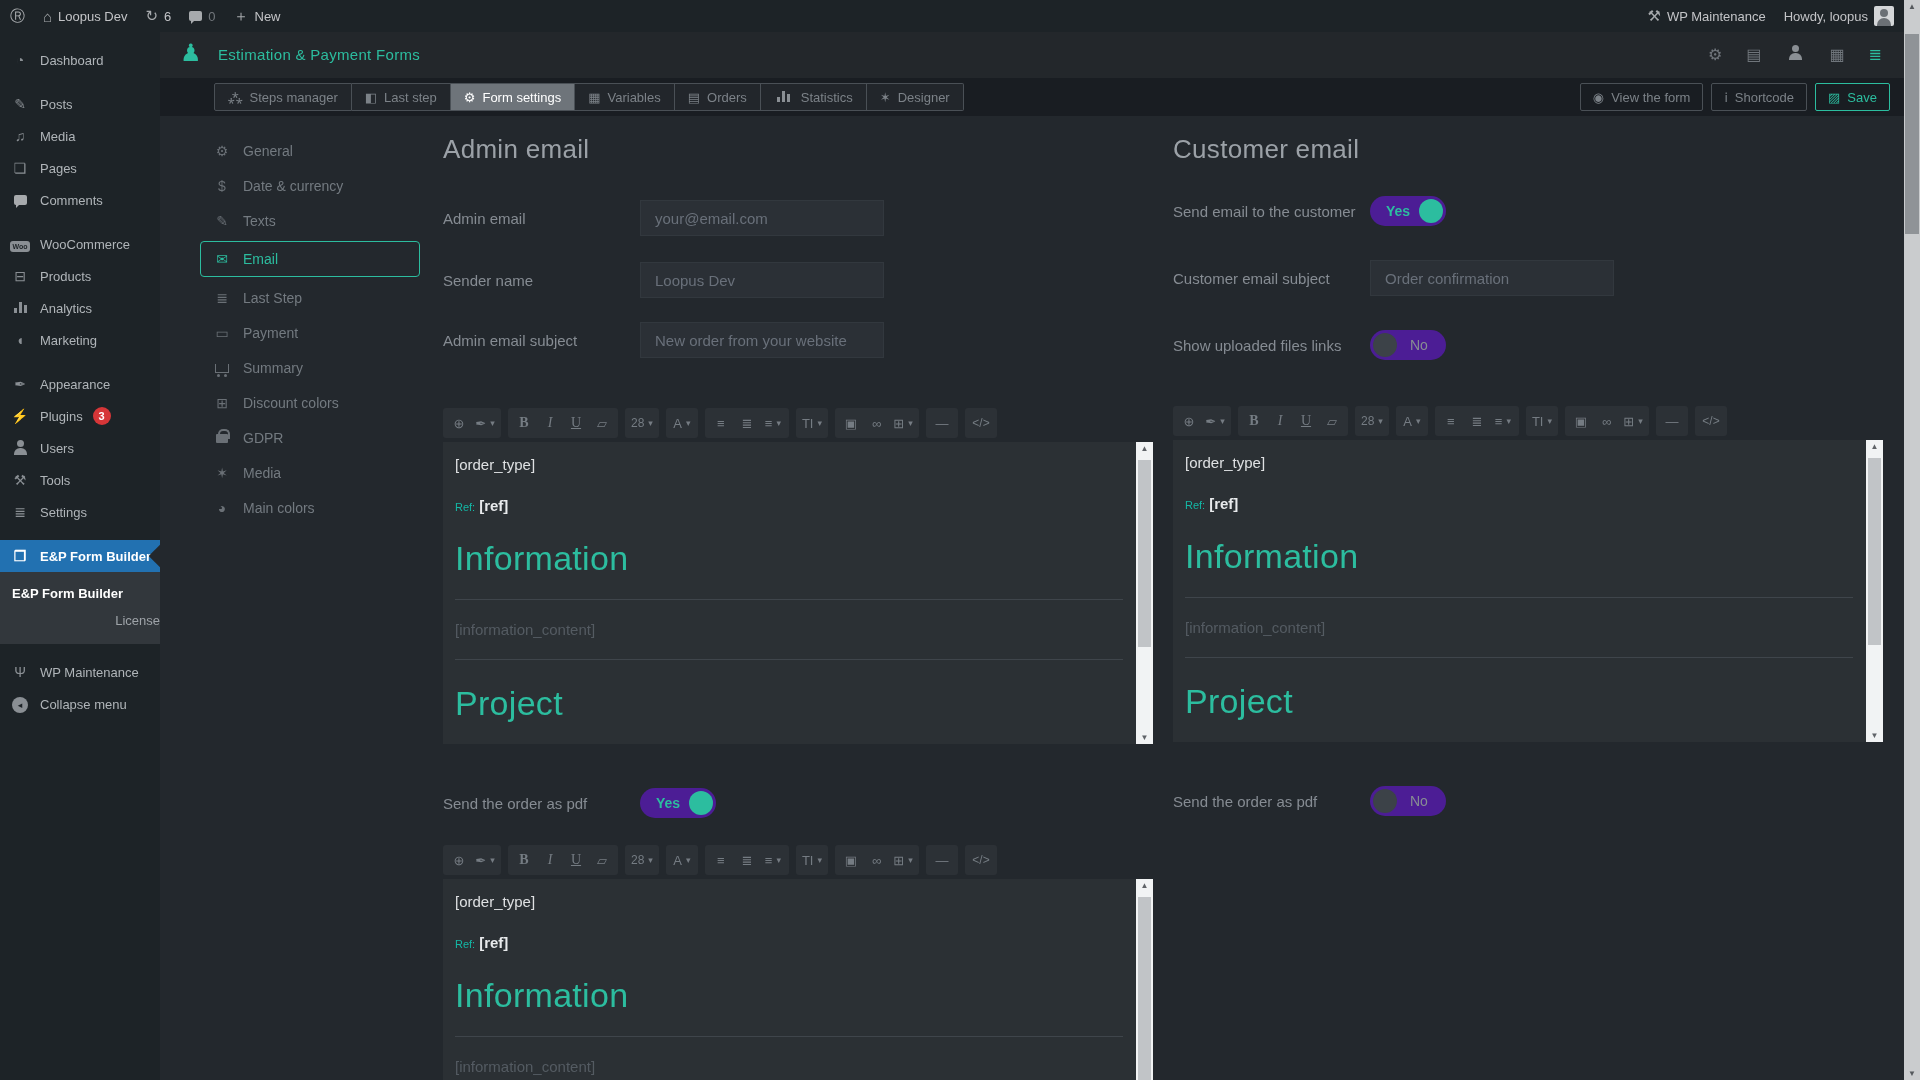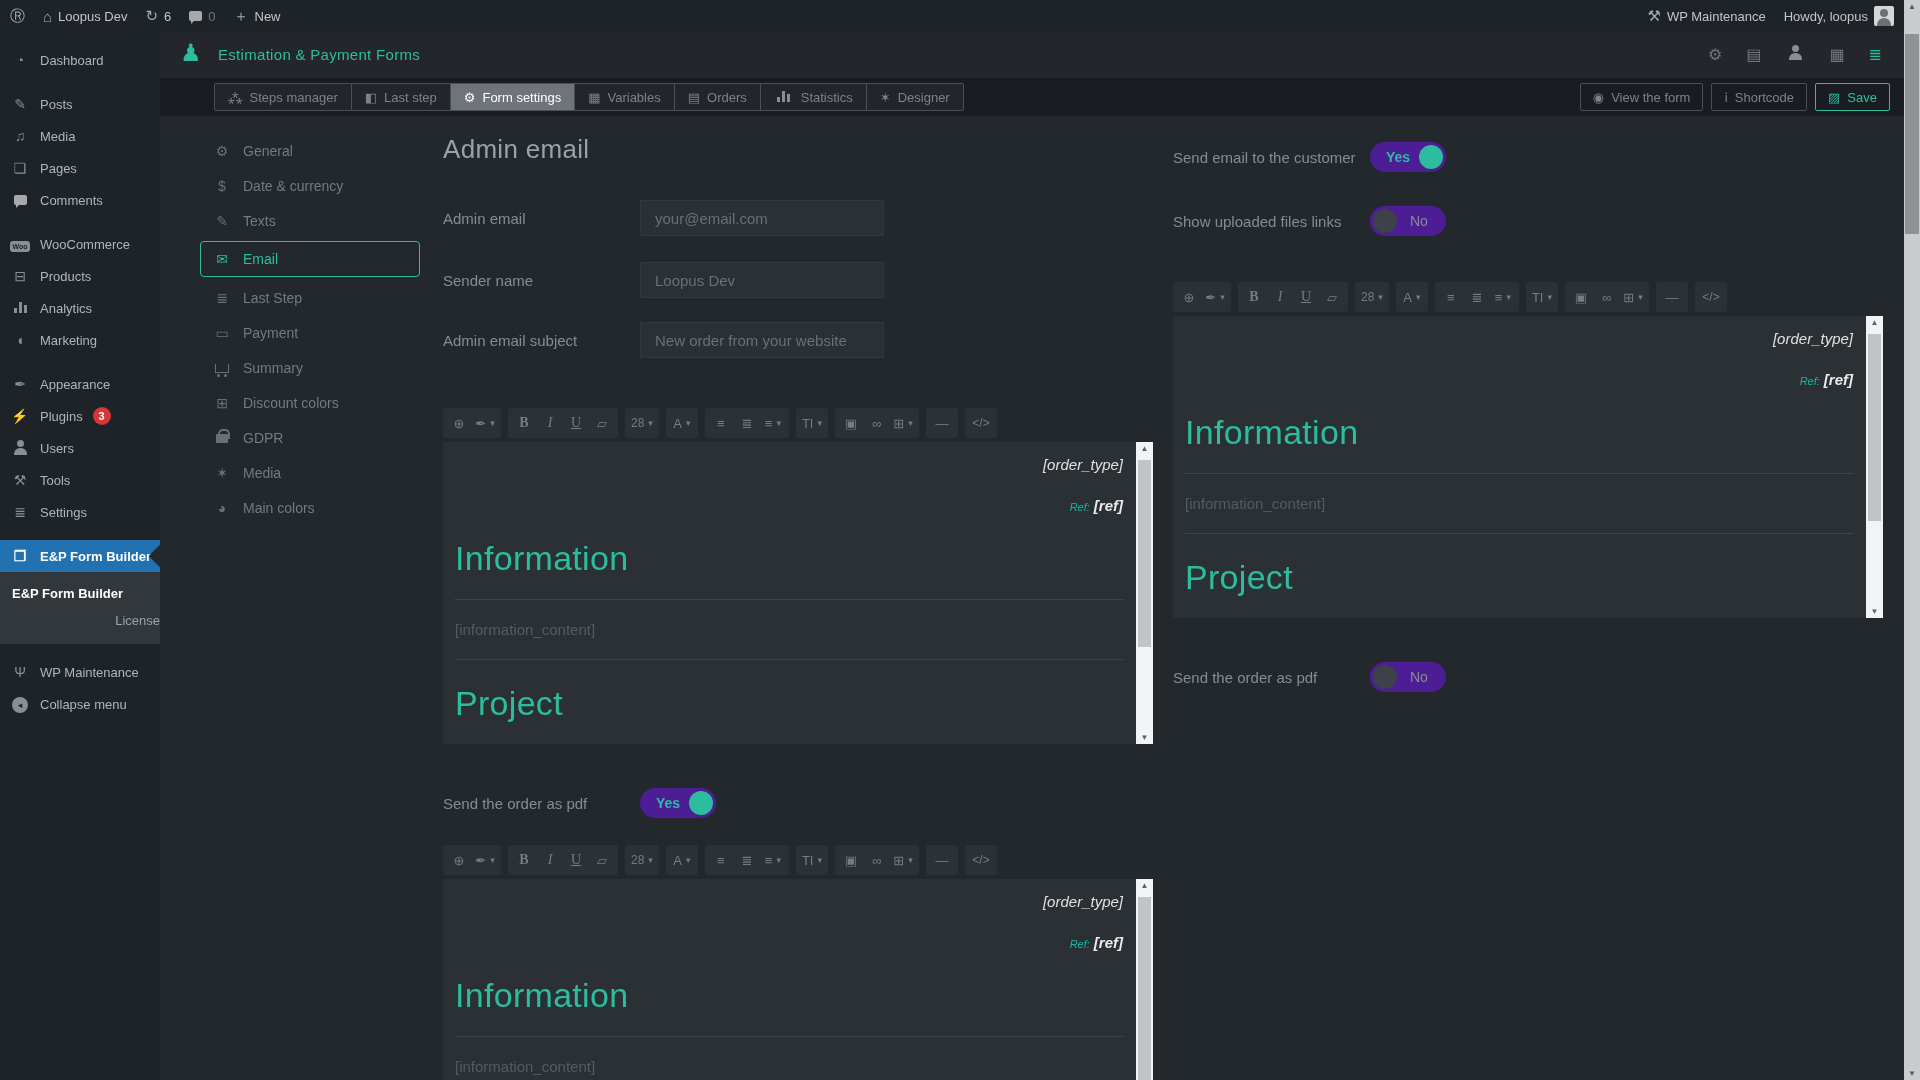--- a/index.html
+++ b/index.html
@@ -115,21 +115,21 @@
   .tb { height:30px; margin-bottom:4px; display:flex; align-items:center; gap:7px; }
   .tb-g { display:flex; align-items:center; height:30px; background:#2c3136; border-radius:3px; padding:0 3px; }
   .tb-b { min-width:26px; height:26px; display:flex; align-items:center; justify-content:center; color:#757c83; font-size:13px; cursor:pointer; font-style:normal; padding:0 3px; }
   .tb-b.bold { font-weight:bold; font-family:"Liberation Serif",serif; font-size:14px; }
   .tb-b.ital { font-style:italic; font-family:"Liberation Serif",serif; font-size:14px; }
   .tb-b.und { text-decoration:underline; font-family:"Liberation Serif",serif; font-size:14px; }
   .tb-b.small { font-size:12px; }
   .car::after { content:"\25BE"; font-size:9px; margin-left:4px; color:#757c83; }
   .ed { position:relative; height:302px; background:#2b3034; overflow:hidden; }
   .ed-inner { position:absolute; left:12px; right:30px; top:0; }
-  .ed-inner .line-right { text-align:right;font-style:italic; }
+  .ed-inner .line-right { text-align:left; }
   .ed-inner .ot { margin-top:14px; color:#dfe1e3; font-size:15px; }
   .ed-inner .ref-line { margin-top:24px; }
   .ed-inner .ref-lbl { color:#14b8a6; font-size:11px; font-weight:300; margin-right:4px; }
   .ed-inner .ref-val { color:#e8eaec; font-size:15px; font-weight:bold; }
   .ed-inner h1 { color:#2cbd9f; font-size:34px; font-weight:300; margin-top:24px; letter-spacing:.3px; }
   .ed-inner hr { border:none; border-top:1px solid #3f454b; margin-top:21px; }
   .ed-inner .faint { color:#545b62; font-size:15px; margin-top:21px; font-weight:300; }
   .ed-scroll { position:absolute; right:0; top:0; bottom:0; width:17px; background:#f1f3f4; }
   .ed-scroll .sa { position:absolute; top:2px; left:0; width:17px; text-align:center; font-size:8px; color:#5f6368; }
   .ed-scroll .sb { position:absolute; bottom:2px; left:0; width:17px; text-align:center; font-size:8px; color:#5f6368; }
@@ -503,26 +503,31 @@
         <span class="sa">▲</span>
         <span class="sthumb"></span>
 
       </div>
     </div>
   </div>
 </div>
       </div>
 
       <div class="col col-right">
+        <h2 class="h-section">Customer email</h2>
         <div class="frow mt26">
           <span class="flabel">Send email to the customer</span>
           <div class="toggle on">
             <span class="tg-label">Yes</span>
             <span class="knob"></span>
           </div>
+        </div>
+        <div class="frow mt34">
+          <span class="flabel">Customer email subject</span>
+          <input class="finput" type="text" placeholder="Order confirmation" style="">
         </div>
         <div class="frow mt34">
           <span class="flabel">Show uploaded files links</span>
           <div class="toggle off">
             <span class="tg-label">No</span>
             <span class="knob"></span>
           </div>
         </div>
         <div class="mt46">
   <div class="editor-block">

